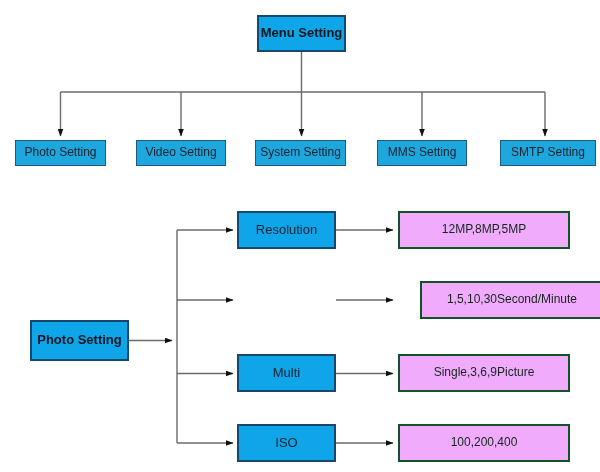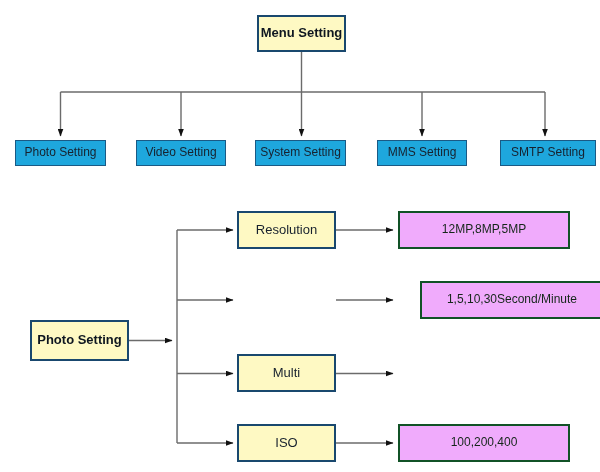--- a/index.html
+++ b/index.html
@@ -5,21 +5,21 @@
   html,body{margin:0;padding:0;background:#ffffff;}
   .canvas{
     position:relative;width:600px;height:472px;background:#ffffff;overflow:hidden;
     font-family:"Liberation Sans", sans-serif;color:#1a1a1a;
   }
   .wires{position:absolute;left:0;top:0;width:600px;height:472px;pointer-events:none;}
   .node{
     position:absolute;display:flex;align-items:center;justify-content:center;
     text-align:center;box-sizing:border-box;line-height:1.1;
   }
-  .node-blue{background:#fef9c3;border:2px solid #19486e;}
+  .node-blue{background:#0ea5e9;border:2px solid #19486e;}
   .node-blue-sm{background:#1ea7dd;border:1px solid #1a5a85;font-size:12px;color:#17212e;}
   .node-green{background:#f0abfc;border:2px solid #115226;font-size:12px;color:#15271a;}
   .bold-label{font-weight:bold;font-size:13px;color:#0e1620;}
   .mid-label{font-size:13px;color:#17212e;}
   
   .n-menu  {left:257px;top:15px;width:89px;height:37px;}
   .n-photo1{left:15px; top:140px;width:91px;height:26px;}
   .n-video {left:136px;top:140px;width:90px;height:26px;}
   .n-system{left:255px;top:140px;width:91px;height:26px;}
   .n-mms   {left:377px;top:140px;width:90px;height:26px;}
@@ -101,17 +101,20 @@
   <div class="node node-blue mid-label n-iso">
     <span>ISO</span>
   </div>
 
   <div class="node node-green g-res">
     <span>12MP,8MP,5MP</span>
   </div>
   <div class="node node-green g-int">
     <span>1,5,10,30Second/Minute</span>
   </div>
+  <div class="node node-green g-multi">
+    <span>Single,3,6,9Picture</span>
+  </div>
   <div class="node node-green g-iso">
     <span>100,200,400</span>
   </div>
 
 </div>
 
 </body></html>

